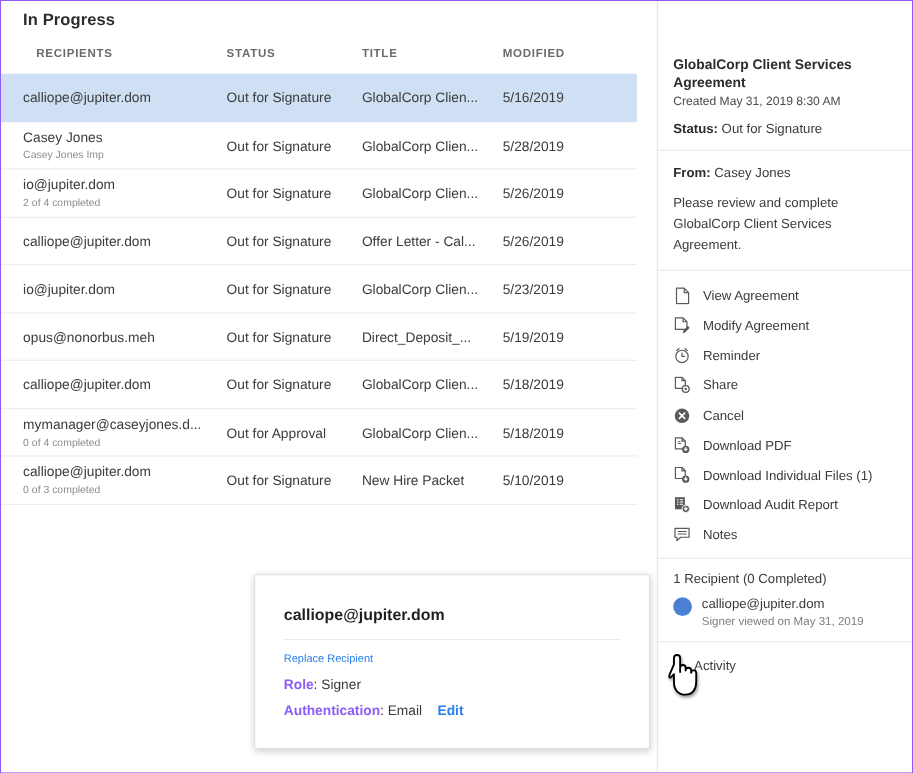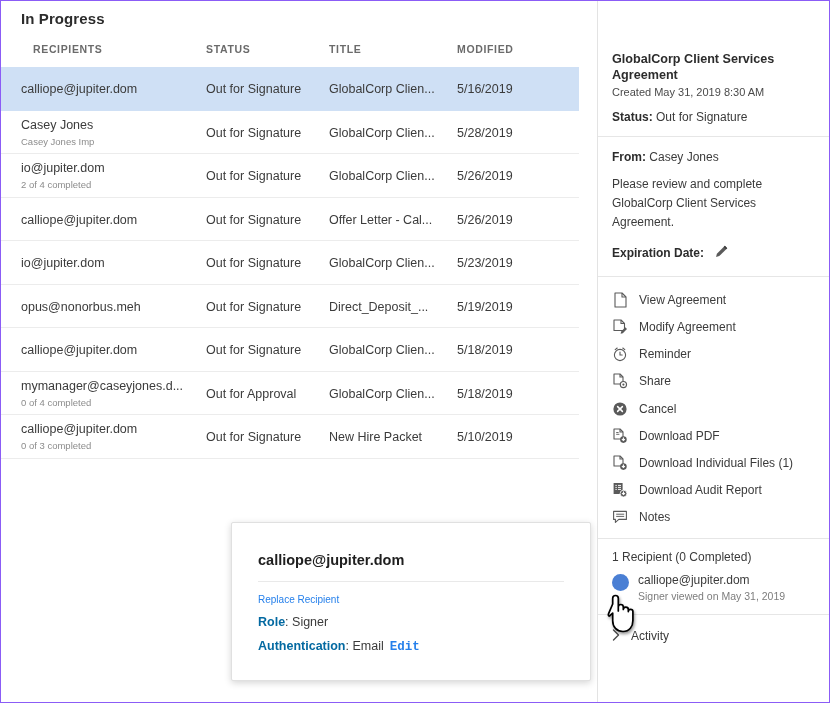--- a/index.html
+++ b/index.html
@@ -212,22 +212,22 @@
   .popup-link {
     font-size: 10px;
     color: #2680eb;
     cursor: pointer;
   }
   .popup-kv {
     font-size: 12.5px;
     color: #3b3b3b;
     margin-top: 10px;
   }
-  .popup-kv b { color: #0369a1; }
-  .popup-kv .edit { color: #2680eb; font-weight: bold; margin-left: 6px; cursor: pointer; font-family: Liberation Mono, monospace; }
+  .popup-kv b { color: #8b5cf6; }
+  .popup-kv .edit { color: #2680eb; font-weight: bold; margin-left: 14px; cursor: pointer; }
 
   
   .cursor {
     position: absolute;
     left: 605px;
     top: 592px;
     width: 36px;
     height: 42px;
     pointer-events: none;
     filter: drop-shadow(1px 2px 1.5px rgba(0,0,0,0.4));
@@ -324,29 +324,20 @@
     </div>
 
     <div class="rail-div"></div>
 
     <div class="rail-sec" style="padding-top:13px;padding-bottom:14px;">
       <div class="from-line">
         <b>From:</b>
         <span>Casey Jones</span>
       </div>
       <div class="msg">Please review and complete GlobalCorp Client Services Agreement.</div>
-      <div class="exp">
-        <span>Expiration Date:</span>
-        <span class="ico-pencil">
-          <svg width="15" height="15" viewBox="0 0 16 16">
-            <path d="M11.6 1.9 L14.1 4.4 L5.6 12.9 L2.2 13.8 L3.1 10.4 Z" fill="#5a5a5a"></path>
-            <path d="M11.6 1.9 L14.1 4.4 L12.9 5.6 L10.4 3.1 Z" fill="#3d3d3d"></path>
-          </svg>
-        </span>
-      </div>
     </div>
 
     <div class="rail-div"></div>
 
     <div class="actions" id="actions">
         <div class="action">
           <span class="ico">
             <svg width="15" height="16" viewBox="0 0 15 16">
               <path d="M2 1 h7 l4 4 v10 h-11 z" fill="#fff" stroke="#5a5a5a" stroke-width="1.1" stroke-linejoin="round"></path>
               <path d="M9 1 v4 h4" fill="none" stroke="#5a5a5a" stroke-width="1.1" stroke-linejoin="round"></path>

